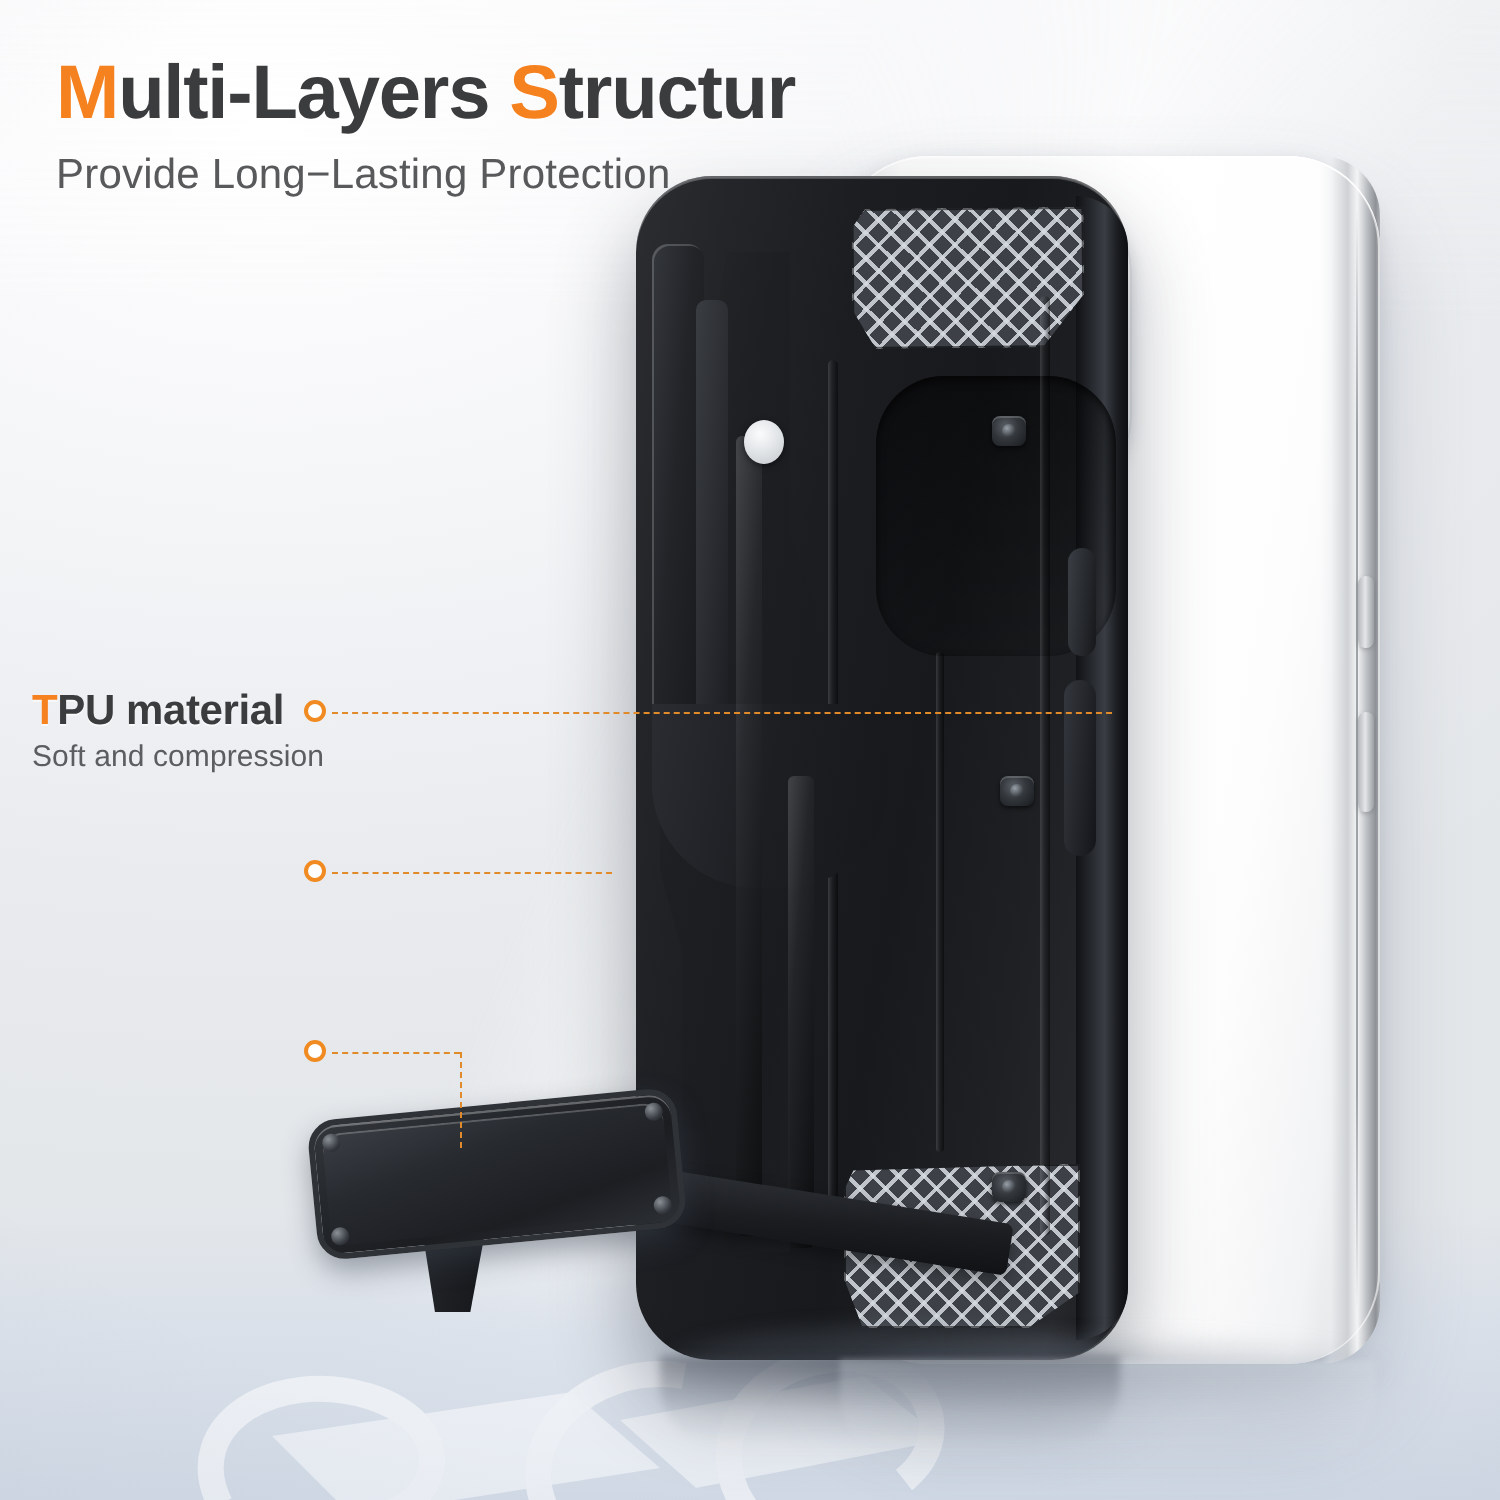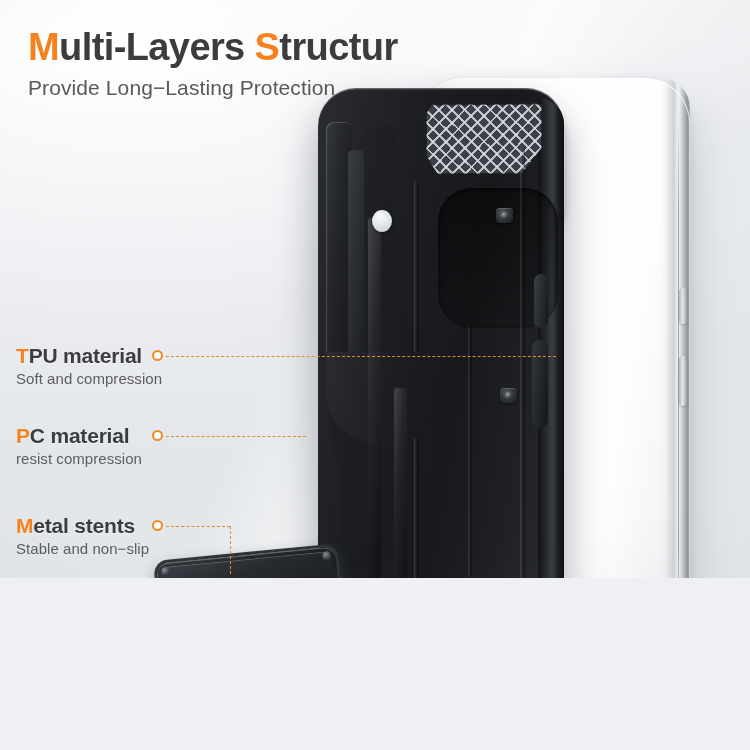--- a/index.html
+++ b/index.html
@@ -7,21 +7,21 @@
   body {
     font-family:"Liberation Sans", sans-serif;
     overflow:hidden;
     position:relative;
     background:#eef0f3;
   }
 
   
   #stage {
     position:absolute; inset:0;
-    width:750px; height:578px;
+    width:750px; height:750px;
     overflow:hidden;
   }
 
   
   .bg-base {
     position:absolute; inset:0;
     background:
       radial-gradient(110% 70% at 18% 8%, #ffffff 0%, #f4f5f7 38%, #e9ebee 72%, #e4e7ea 100%);
   }
   .bg-sheen {
@@ -408,32 +408,20 @@
 
   <div class="callout" style="left:16px; top:344px;">
     <div class="c-title">
       <span class="hl">T</span><span>PU material</span>
     </div>
     <div class="c-sub">Soft and compression</div>
   </div>
   <div class="marker" style="left:152px; top:350px;"></div>
   <div class="dash-h" style="left:166px; top:356px; width:390px;"></div>
 
-  <div class="callout" style="left:16px; top:424px;">
-    <div class="c-title">
-      <span class="hl">P</span><span>C material</span>
-    </div>
-    <div class="c-sub">resist compression</div>
-  </div>
   <div class="marker" style="left:152px; top:430px;"></div>
   <div class="dash-h" style="left:166px; top:436px; width:140px;"></div>
 
-  <div class="callout" style="left:16px; top:514px;">
-    <div class="c-title">
-      <span class="hl">M</span><span>etal stents</span>
-    </div>
-    <div class="c-sub">Stable and non−slip</div>
-  </div>
   <div class="marker" style="left:152px; top:520px;"></div>
   <div class="dash-h" style="left:166px; top:526px; width:64px;"></div>
   <div class="dash-v" style="left:230px; top:526px; height:48px;"></div>
 
 </div>
 
 </body></html>

